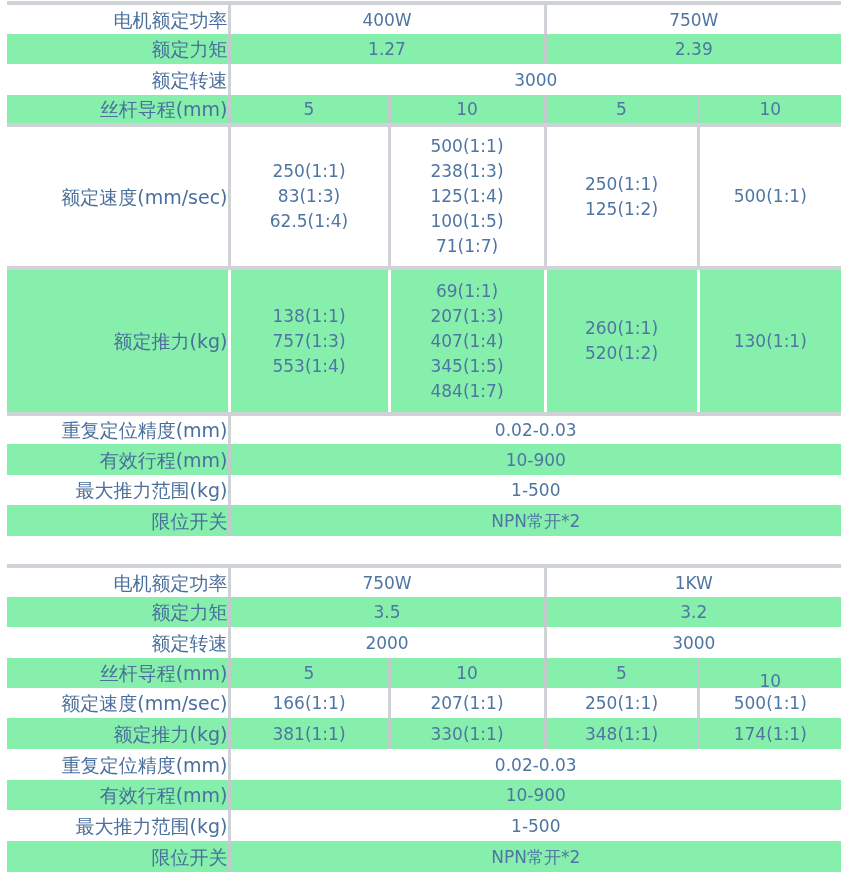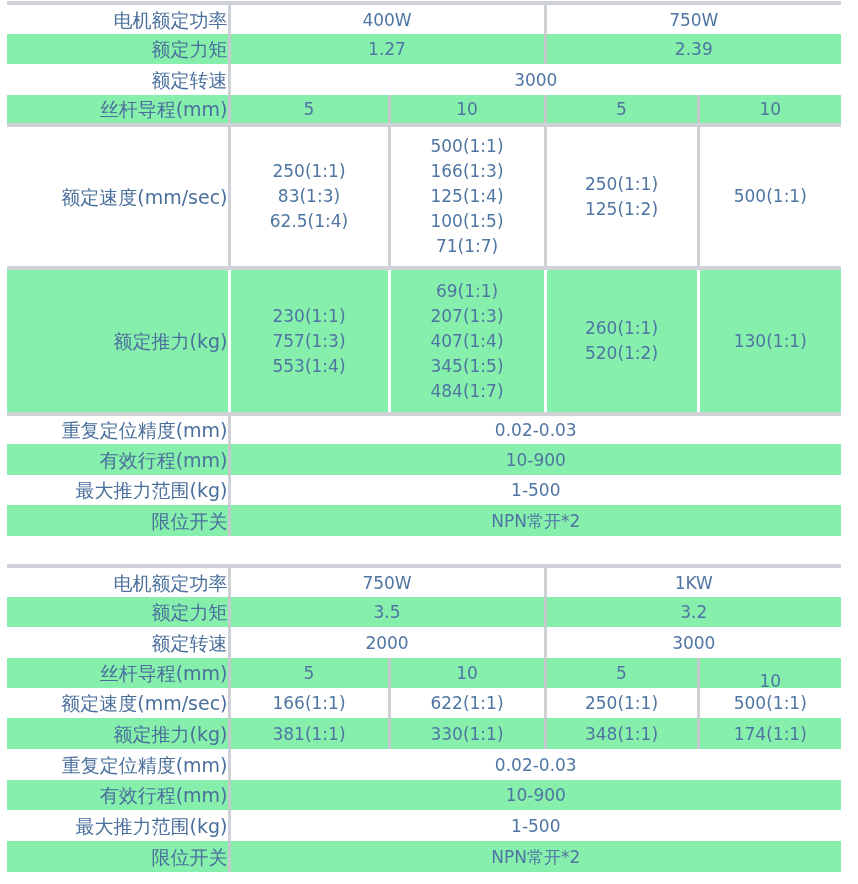--- a/index.html
+++ b/index.html
@@ -55,37 +55,37 @@
   </tr>
   <tr class="w top" style="height:143px">
     <td>额定速度(mm/sec)</td>
     <td class="multi">
       <span>250(1:1)</span>
       <span>83(1:3)</span>
       <span>62.5(1:4)</span>
     </td>
     <td class="multi">
       <span>500(1:1)</span>
-      <span>166(1:3)</span>
+      <span>238(1:3)</span>
       <span>125(1:4)</span>
       <span>100(1:5)</span>
       <span>71(1:7)</span>
     </td>
     <td class="multi">
       <span>250(1:1)</span>
       <span>125(1:2)</span>
     </td>
     <td class="multi">
       <span>500(1:1)</span>
     </td>
   </tr>
   <tr class="g gw top" style="height:146px">
     <td>额定推力(kg)</td>
     <td class="multi sep">
-      <span>230(1:1)</span>
+      <span>138(1:1)</span>
       <span>757(1:3)</span>
       <span>553(1:4)</span>
     </td>
     <td class="multi sep">
       <span>69(1:1)</span>
       <span>207(1:3)</span>
       <span>407(1:4)</span>
       <span>345(1:5)</span>
       <span>484(1:7)</span>
     </td>
@@ -143,21 +143,21 @@
   <tr class="g" style="height:30px">
     <td>丝杆导程(mm)</td>
     <td>5</td>
     <td>10</td>
     <td>5</td>
     <td><span class="lowered">10</span></td>
   </tr>
   <tr class="w" style="height:30px">
     <td>额定速度(mm/sec)</td>
     <td>166(1:1)</td>
-    <td>622(1:1)</td>
+    <td>207(1:1)</td>
     <td>250(1:1)</td>
     <td>500(1:1)</td>
   </tr>
   <tr class="g" style="height:31px">
     <td>额定推力(kg)</td>
     <td>381(1:1)</td>
     <td>330(1:1)</td>
     <td>348(1:1)</td>
     <td>174(1:1)</td>
   </tr>

